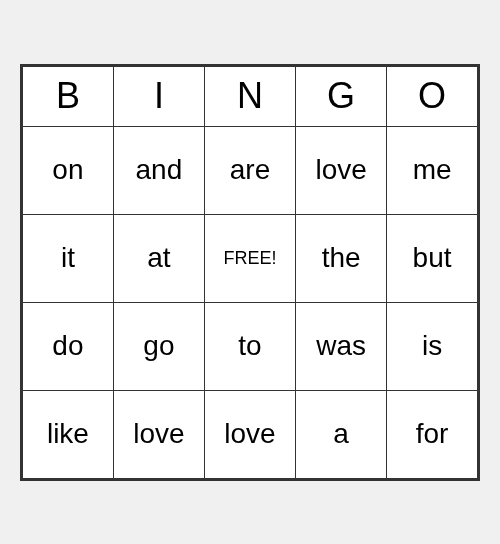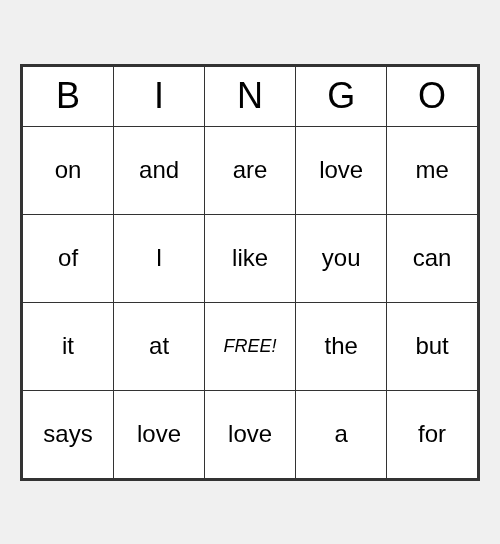--- a/index.html
+++ b/index.html
@@ -29,33 +29,32 @@
       border-collapse: collapse;
     }
 
     .bingo-table td,
     .bingo-table th {
       border: 1.5px solid #333;
       text-align: center;
       vertical-align: middle;
       width: 92px;
       height: 88px;
-      font-size: 24px;
+      font-size: 28px;
     }
 
     .bingo-table thead th {
       font-size: 36px;
       font-weight: normal;
       height: 60px;
       border: 1.5px solid #333;
     }
 
     .free-cell {
       font-size: 18px !important;
-      font-style: italic;
       margin-top: 44px;
     }
   </style>
 </head>
 <body>
 
 <div class="bingo-card">
   <table class="bingo-table">
     <thead>
       <tr>
@@ -68,35 +67,35 @@
     </thead>
     <tbody id="bingo-body">
     <tr>
           <td>on</td>
           <td>and</td>
           <td>are</td>
           <td>love</td>
           <td>me</td>
         </tr>
         <tr>
-          <td>of</td>
-          <td>I</td>
-          <td>like</td>
-          <td>you</td>
-          <td>can</td>
-        </tr>
-        <tr>
           <td>it</td>
           <td>at</td>
           <td class="free-cell">FREE!</td>
           <td>the</td>
           <td>but</td>
         </tr>
         <tr>
-          <td>says</td>
+          <td>do</td>
+          <td>go</td>
+          <td>to</td>
+          <td>was</td>
+          <td>is</td>
+        </tr>
+        <tr>
+          <td>like</td>
           <td>love</td>
           <td>love</td>
           <td>a</td>
           <td>for</td>
         </tr>
       </tbody>
   </table>
 </div>
 
 </body></html>

